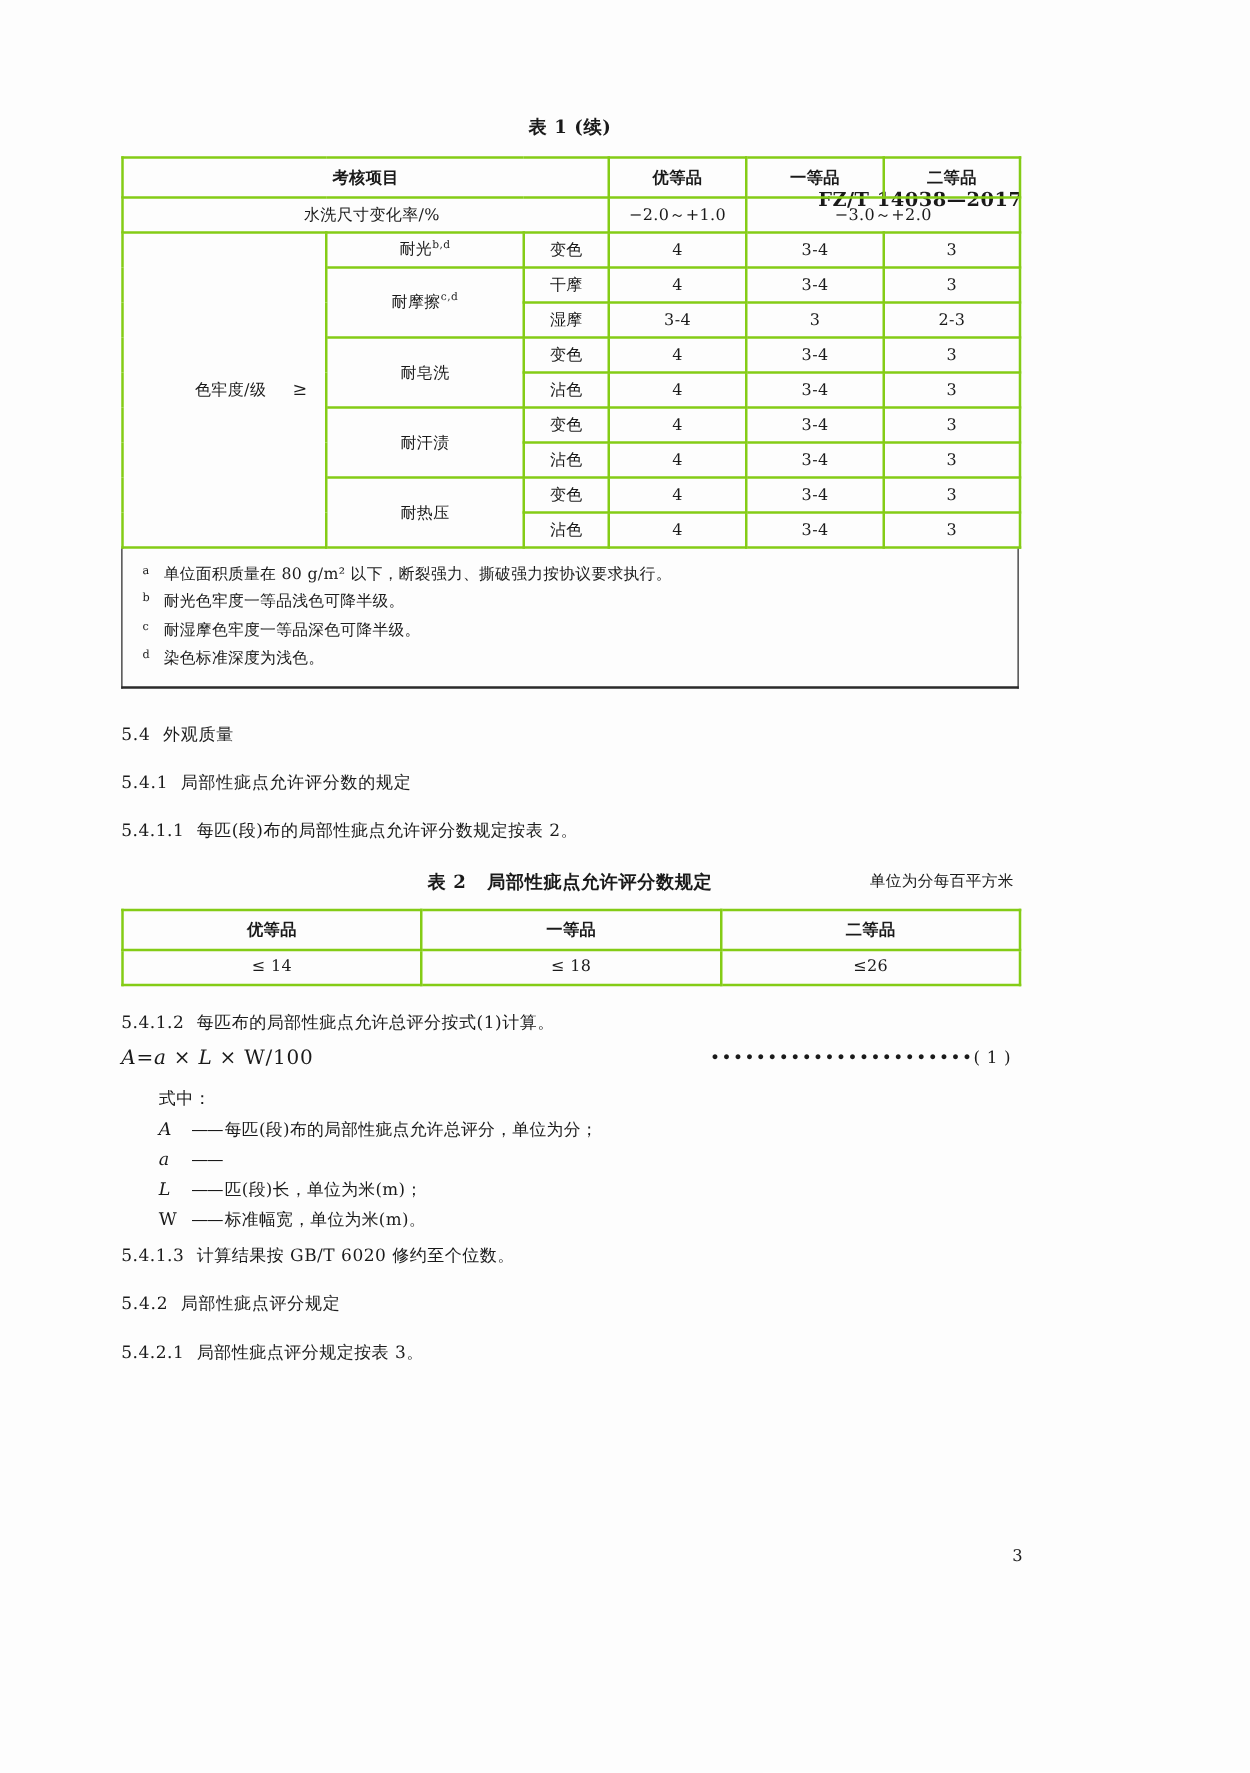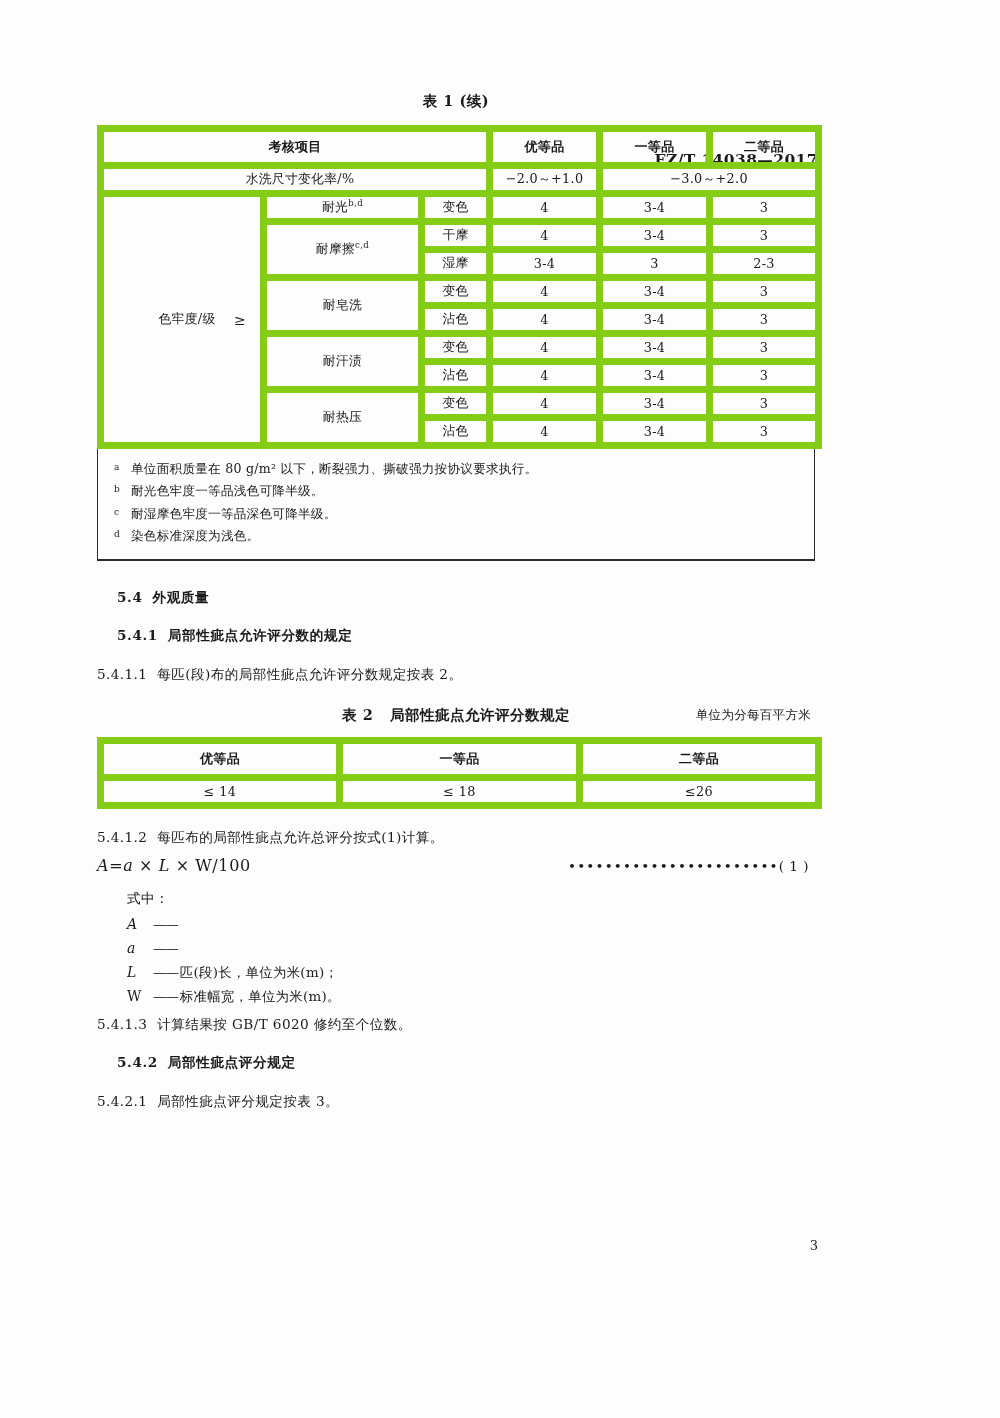--- a/index.html
+++ b/index.html
@@ -78,21 +78,21 @@
   }
 
   
   table.std {
     border-collapse: collapse;
     width: 718px;
     table-layout: fixed;
     font-size: 12.5px;
   }
   table.std td, table.std th {
-    border: 7px solid #84cc16;
+    border: 2px solid #84cc16;
     padding: 0;
     text-align: center;
     vertical-align: middle;
     font-weight: 400;
     font-size: 12.8px;
     letter-spacing: 0.3px;
   }
   table.std {
     border-top: 2.2px solid #2b2b2b;
     border-bottom: 2.2px solid #2b2b2b;
@@ -143,23 +143,22 @@
     vertical-align: super;
     padding-top: 1px;
     text-align: left;
   }
   .fn-text { flex: 1; }
   .fn-text .cont { display: block; }
 
   
   .sec-h {
     font-size: 13.6px;
-    font-weight: 700;
+    font-weight: 400;
     letter-spacing: 0.6px;
-    margin-left: 20px;
   }
   .sec-h .num { margin-right: 10px; }
   .para {
     font-size: 13.6px;
     letter-spacing: 0.4px;
   }
   .para .num { margin-right: 10px; }
 
   .formula-row {
     position: relative;
@@ -389,20 +388,21 @@
         <span class="dots">•••••••••••••••••••••••</span><span>( 1 )</span>
       </div>
     </div>
 
     <div class="shizhong" style="margin-top:8px;">式中：</div>
 
     <div class="defs" style="margin-top:4px;">
       <div class="def-item">
         <span class="def-sym">A</span>
         <span class="def-dash">——</span>
+        <span>每匹(段)布的局部性疵点允许总评分，单位为分；</span>
       </div>
       <div class="def-item">
         <span class="def-sym">a</span>
         <span class="def-dash">——</span>
       </div>
       <div class="def-item">
         <span class="def-sym">L</span>
         <span class="def-dash">——</span>
         <span>匹(段)长，单位为米(m)；</span>
       </div>

